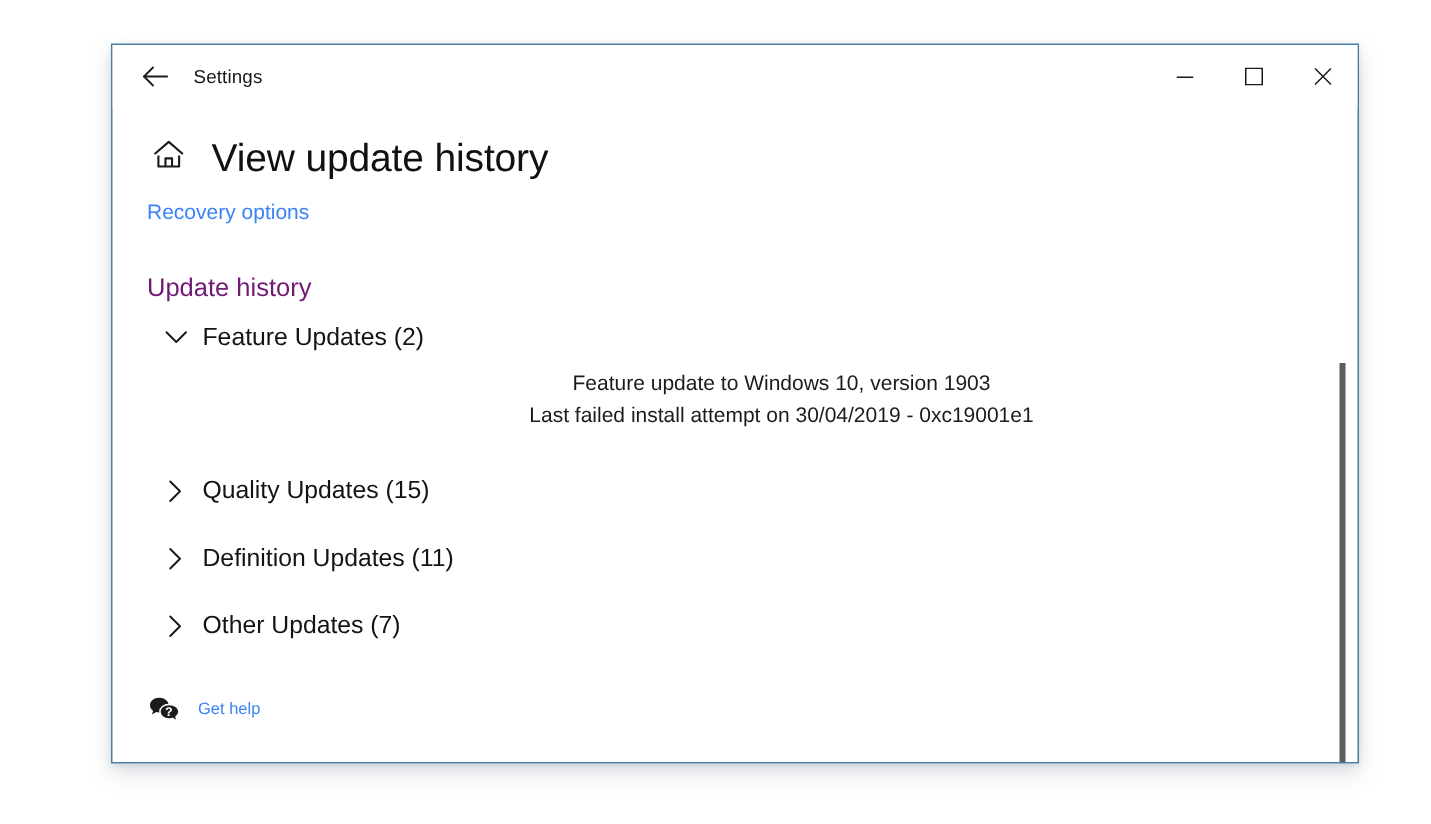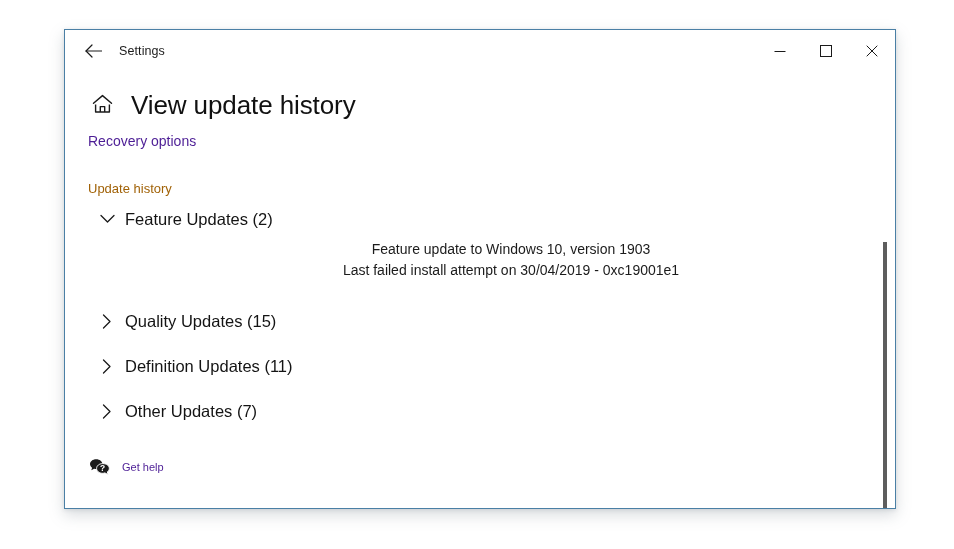--- a/index.html
+++ b/index.html
@@ -12,21 +12,21 @@
     height: 549px;
     background: #ffffff;
     font-family: "Liberation Sans", sans-serif;
     overflow: hidden;
     position: relative;
   }
 
   
   #window {
     position: absolute;
-    left: 64px;
+    left: 74px;
     top: 29px;
     width: 832px;
     height: 480px;
     background: #ffffff;
     border: 1px solid #4a7fa5;
     box-sizing: border-box;
     box-shadow: 0 6px 14px rgba(120,130,140,0.28),
                 0 1px 4px rgba(120,130,140,0.20);
     overflow: hidden;
   }
@@ -96,34 +96,34 @@
   .page-title {
     font-size: 26px;
     font-weight: 400;
     color: #111111;
     margin-left: 14px;
     letter-spacing: -0.1px;
     white-space: nowrap;
   }
 
   .link {
-    color: #4c1d95;
+    color: #3b82f6;
     font-size: 14px;
     cursor: pointer;
     text-decoration: none;
     display: inline-block;
   }
 
   #recovery-options {
     margin: 12px 0 0 23px;
   }
 
   .section-heading {
-    font-size: 13px;
-    color: #a16207;
+    font-size: 17px;
+    color: #701a75;
     font-weight: 400;
     margin: 31px 0 0 23px;
   }
 
   .group-row {
     display: flex;
     align-items: center;
     margin-left: 31px;
     margin-top: 10px;
     cursor: pointer;

